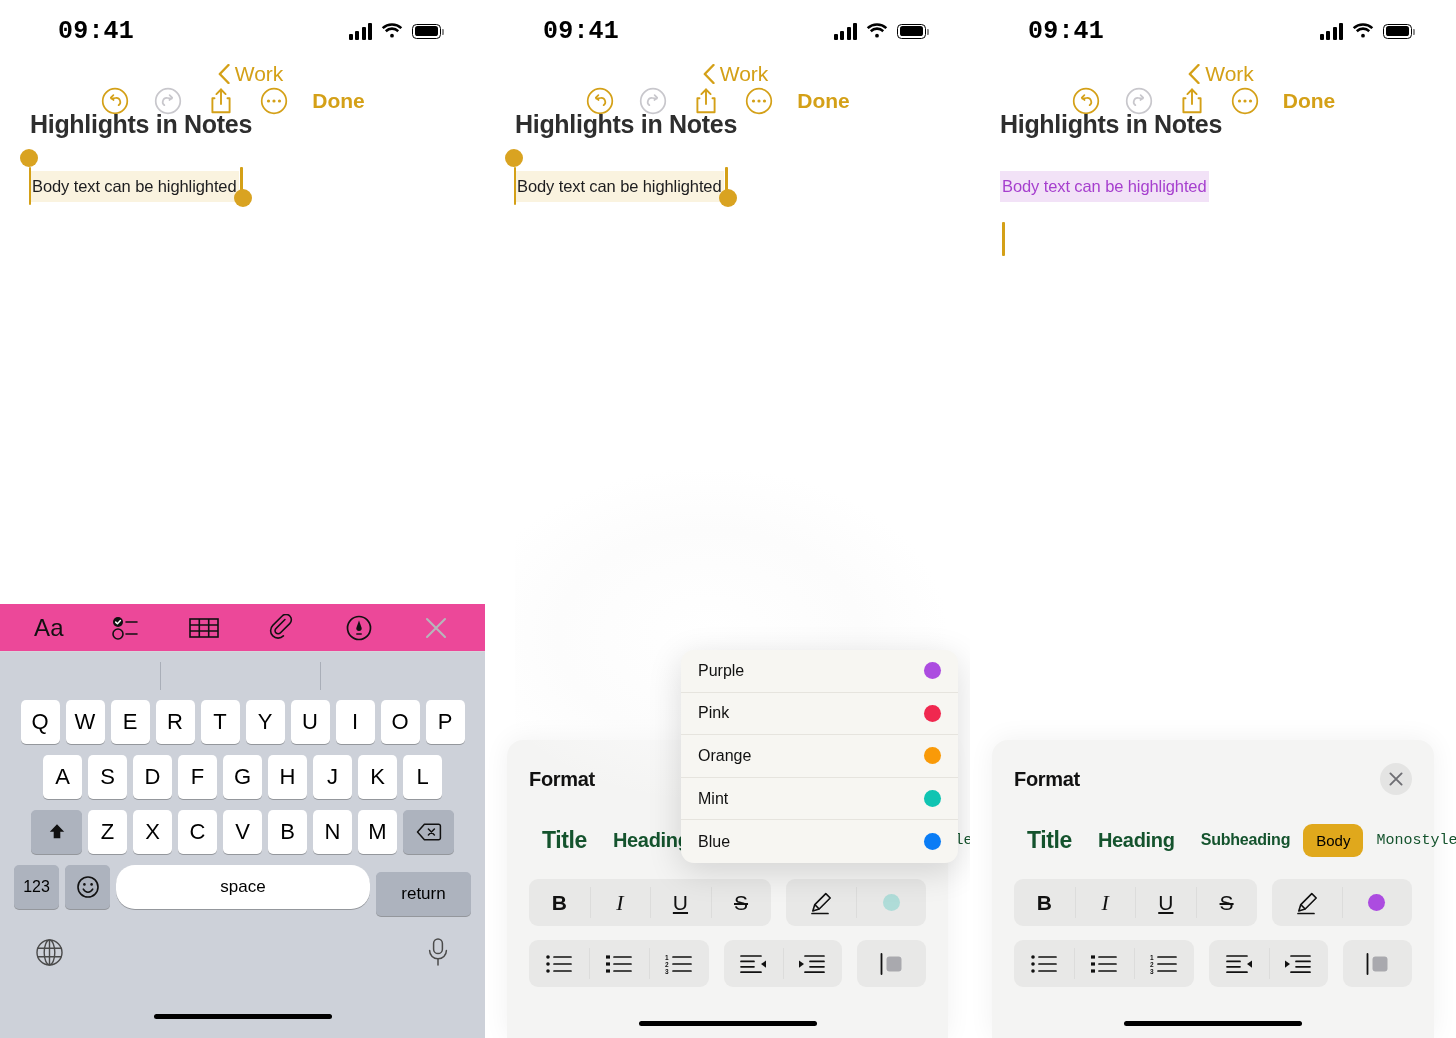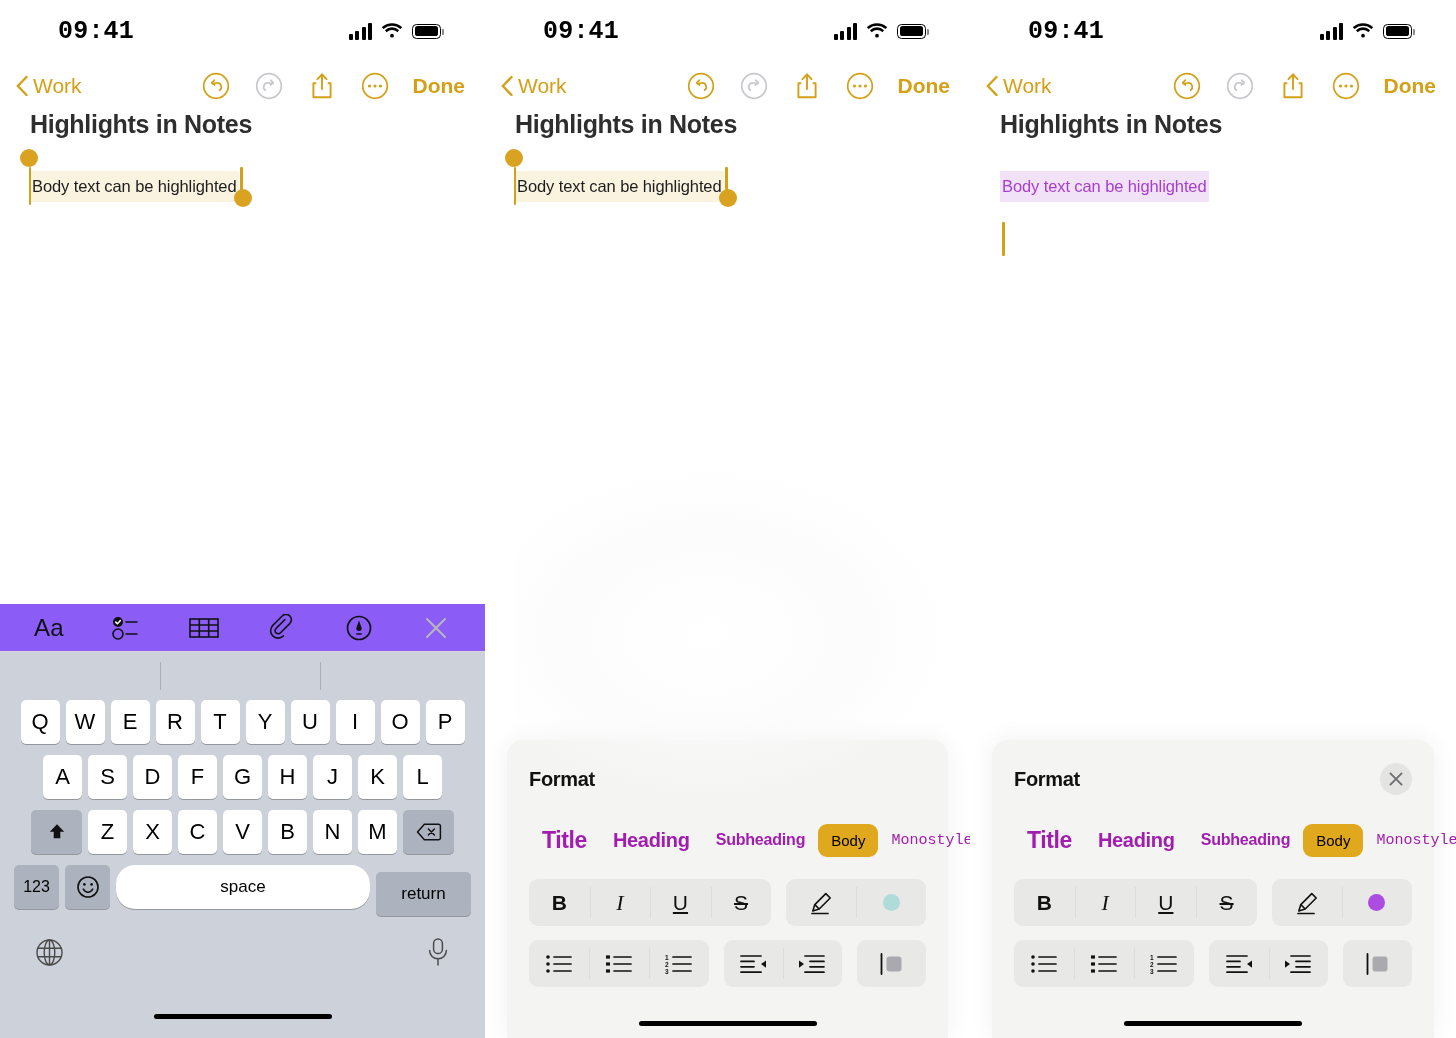--- a/index.html
+++ b/index.html
@@ -44,21 +44,21 @@
   }
   .batt::after {
     content: ""; position: absolute; right: -4px; top: 4.2px;
     width: 2px; height: 6px; background: rgba(0,0,0,.45); border-radius: 0 1px 1px 0;
   }
   .batt span { display: block; width: 100%; height: 100%; background: #000; border-radius: 2.6px; }
 
   
   .navbar {
     position: absolute; top: 62px; left: 0; right: 0; height: 48px;
-    display: flex; align-items: center;
+    display: flex; align-items: center; flex-direction: column;
   }
   .nav-back {
     display: flex; align-items: center; gap: 5px;
     margin-left: 16px; color: #D4A017; font-size: 21px;
   }
   .chev { width: 12px; height: 20px; flex: 0 0 auto; }
   .nav-spacer { flex: 1 1 auto; }
   .nav-actions { display: flex; align-items: center; gap: 23px; margin-right: 20px; }
   .nav-icon { width: 30px; height: 30px; display: block; }
   .nav-done { color: #D4A017; font-size: 21px; font-weight: bold; }
@@ -86,21 +86,21 @@
     background: #D9A321;
   }
   .caret {
     position: absolute; width: 2.6px; height: 34px;
     background: #D4A017; border-radius: 1px;
   }
 
   
   .kb-accessory {
     position: absolute; left: 0; right: 0; top: 604px; height: 48px;
-    background: #8b5cf6; display: flex; align-items: center;
+    background: #ec4899; display: flex; align-items: center;
     justify-content: space-between; padding: 0 28px;
     border-bottom: 1px solid #d6d6db;
   }
   .acc-btn { display: flex; align-items: center; justify-content: center; width: 42px; height: 34px; }
   .acc-aa { font-size: 24px; color: #111; letter-spacing: .2px; }
   .keyboard {
     position: absolute; left: 0; right: 0; top: 652px; bottom: 0;
     background: #CDD1D9;
   }
   .kb-suggest { height: 48px; position: relative; }
@@ -140,21 +140,21 @@
   }
   .fmt-head { display: flex; align-items: center; justify-content: space-between; height: 34px; }
   .fmt-title { font-size: 20px; font-weight: bold; color: #111; letter-spacing: -0.3px; }
   .fmt-close {
     width: 32px; height: 32px; border-radius: 50%; background: #E4E4E3;
     display: flex; align-items: center; justify-content: center;
   }
   .styles-row { display: flex; align-items: center; gap: 0; margin-top: 22px; height: 44px; }
   .style-btn {
     display: flex; align-items: center; justify-content: center;
-    padding: 8px 13px; border-radius: 9px; white-space: nowrap; color: #a21caf;
+    padding: 8px 13px; border-radius: 9px; white-space: nowrap; color: #14532d;
   }
   .style-btn.title { font-size: 23px; font-weight: bold; letter-spacing: -0.4px; }
   .style-btn.heading { font-size: 20px; font-weight: bold; letter-spacing: -0.3px; }
   .style-btn.subheading { font-size: 16px; font-weight: bold; letter-spacing: -0.2px; }
   .style-btn.body { font-size: 15px; }
   .style-btn.mono { font-size: 15px; font-family: "Liberation Mono", monospace; }
   .style-btn.active { background: #E0A81C; color: #000000; }
 
   .seg-row { display: flex; gap: 15px; margin-top: 17px; }
   .seg {
@@ -547,20 +547,42 @@
           <div class="seg-item">
             <svg width="30" height="24" viewBox="0 0 30 24">
                 <path d="M5.5 2v20" stroke="#111" stroke-width="1.8" stroke-linecap="round"></path>
                 <rect x="10.5" y="4.5" width="15" height="15" rx="3" fill="#A9A9AE"></rect>
               </svg>
           </div>
         </div>
       </div>
     </div>
 
+    <div class="color-pop">
+      <div class="color-item">
+        <span>Purple</span>
+        <span class="color-dot" style="background:#AC4CE0;"></span>
+      </div>
+      <div class="color-item">
+        <span>Pink</span>
+        <span class="color-dot" style="background:#F0284F;"></span>
+      </div>
+      <div class="color-item">
+        <span>Orange</span>
+        <span class="color-dot" style="background:#F99A08;"></span>
+      </div>
+      <div class="color-item">
+        <span>Mint</span>
+        <span class="color-dot" style="background:#10C4B2;"></span>
+      </div>
+      <div class="color-item">
+        <span>Blue</span>
+        <span class="color-dot" style="background:#0A7CF5;"></span>
+      </div>
+    </div>
 
     <div class="sheet-home"></div>
   </div>
 
   <div class="panel p3">
 
     <div class="statusbar">
       <div class="status-time">09:41</div>
       <div class="status-icons">
         <div class="signal">

